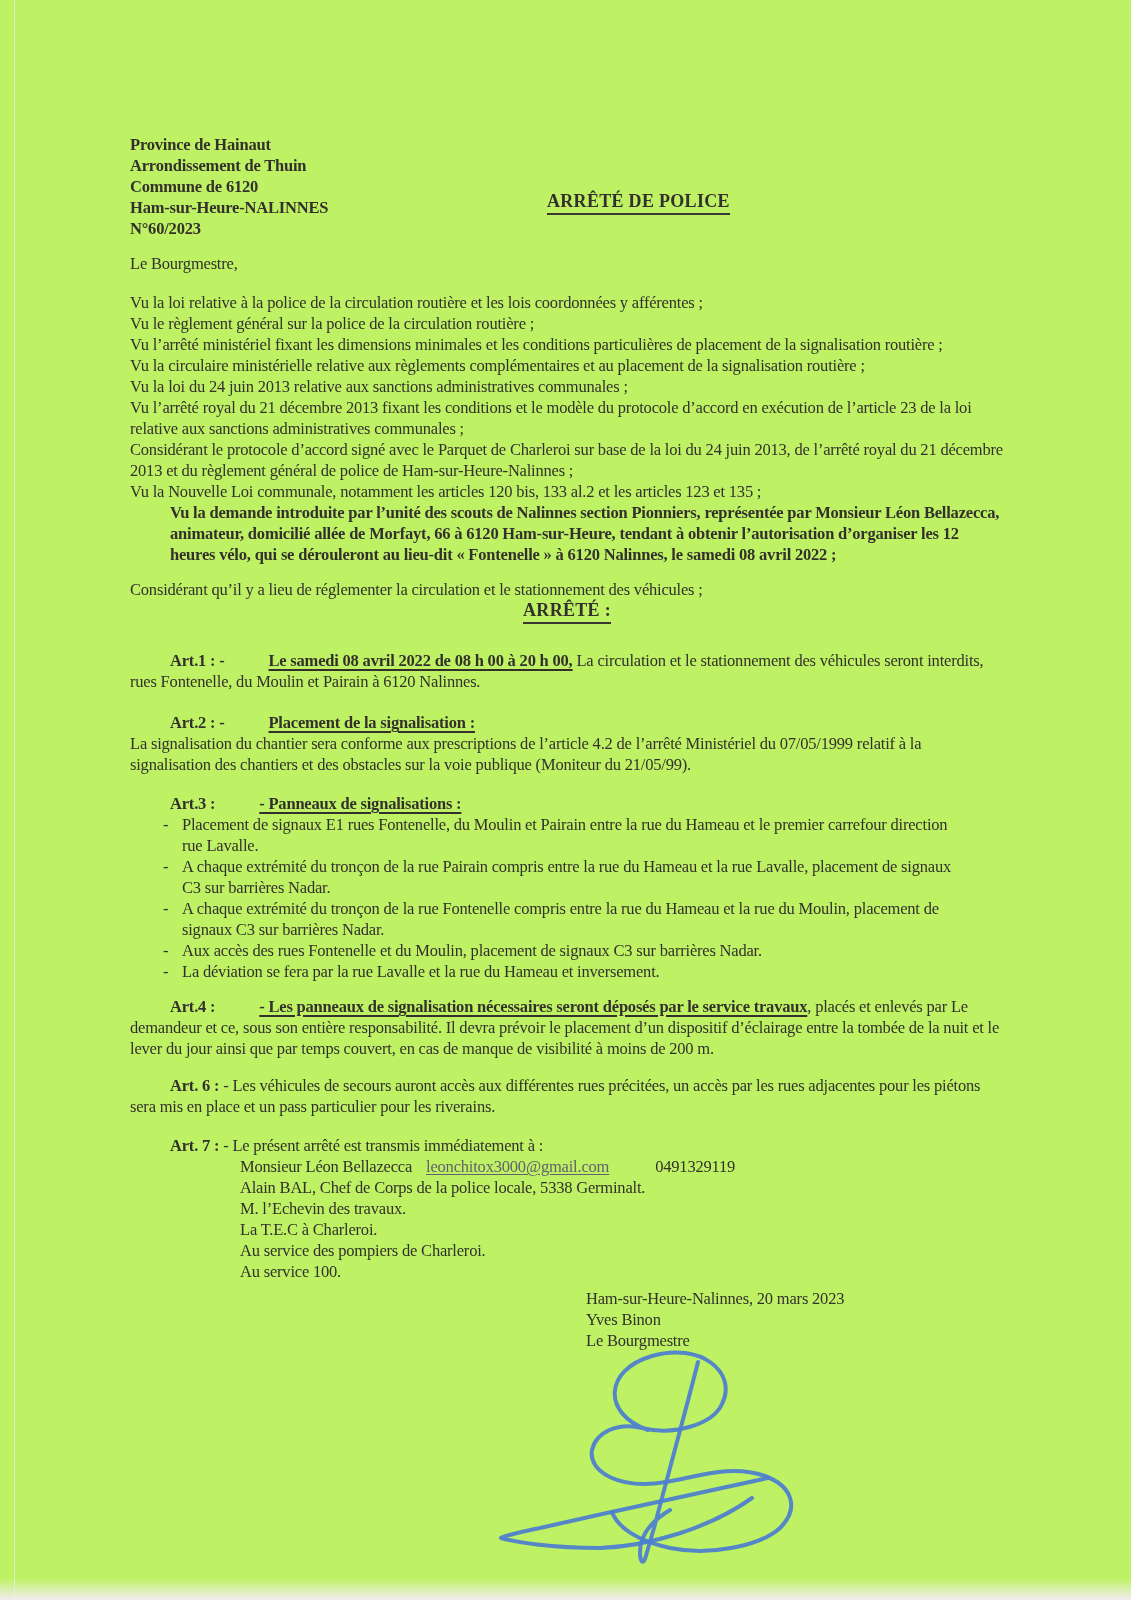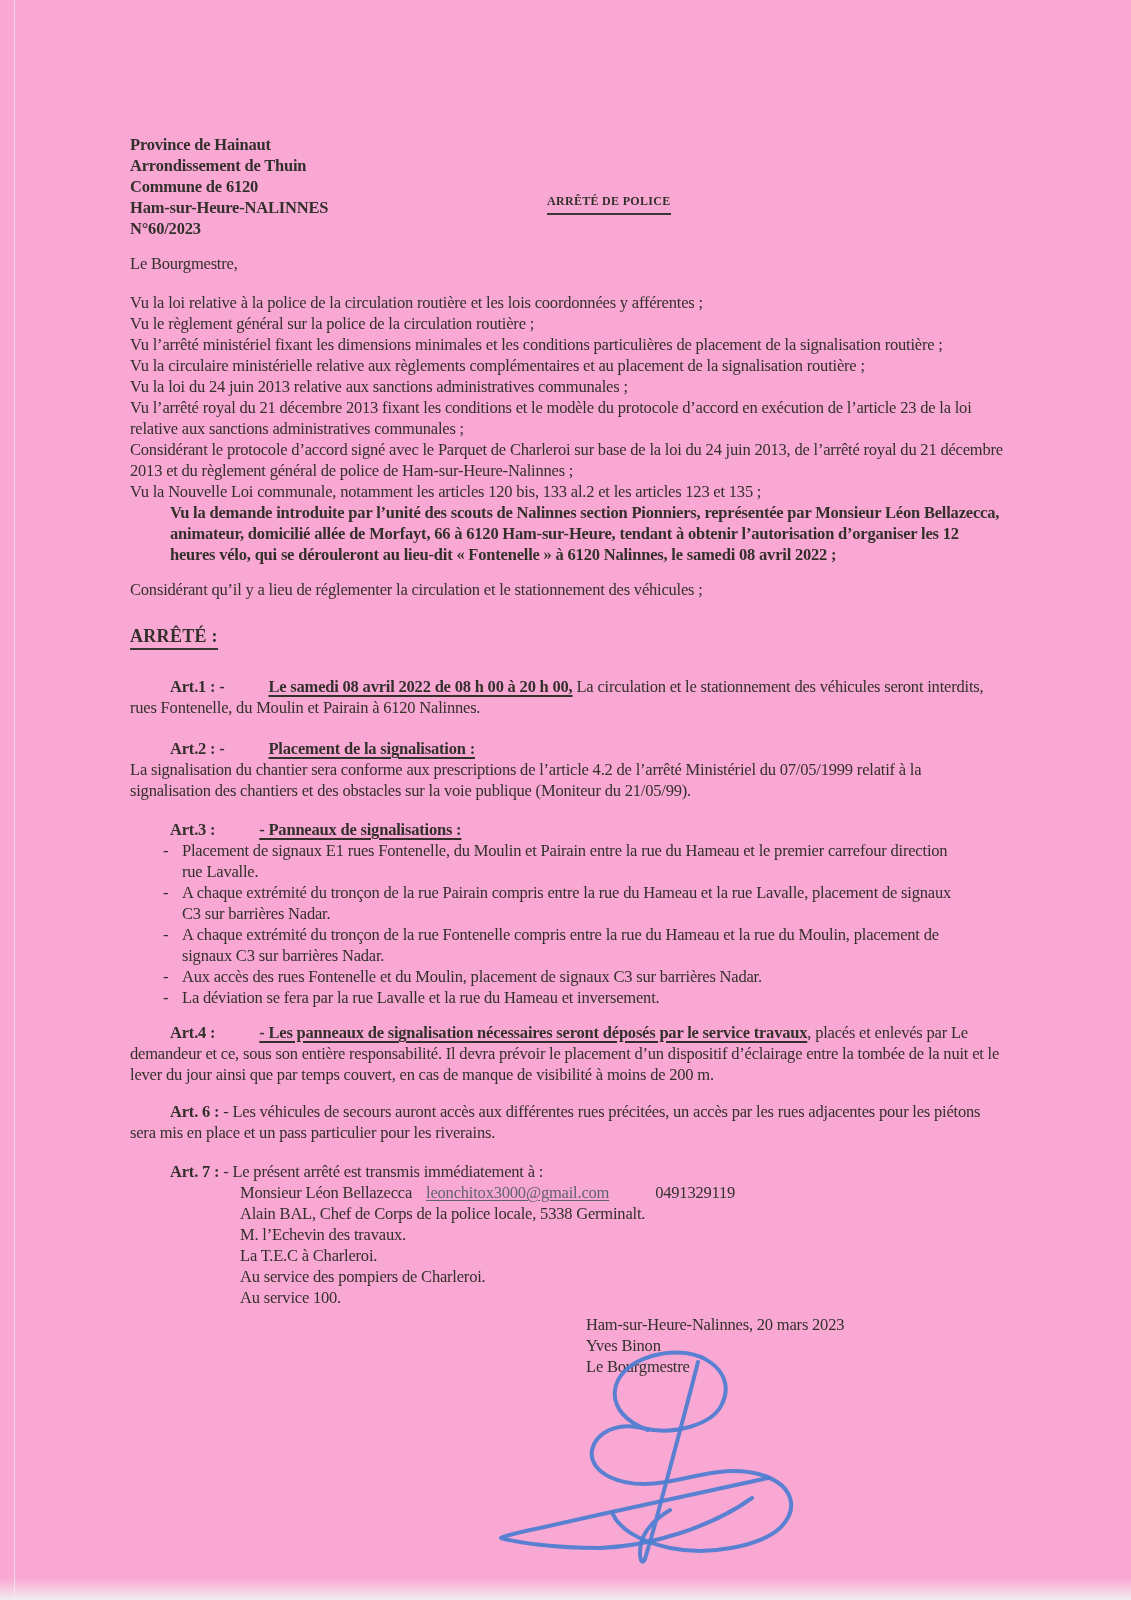--- a/index.html
+++ b/index.html
@@ -1,20 +1,20 @@
 <!DOCTYPE html>
 <html lang="fr"><head>
 <meta charset="utf-8">
 <style>
   html,body{margin:0;padding:0;background:#e9e9e9;}
   .page{
     position:relative;
     width:1131px;height:1600px;
     margin:0 auto;
-    background:#f9a8d4;
+    background:#bef264;
     font-family:"Liberation Serif","DejaVu Serif",serif;
     color:#33302c;
     overflow:hidden;
   }
   .scan-edge-left{
     position:absolute;left:14px;top:0;width:1px;height:100%;
     background:#ededeb;opacity:.7;
   }
   .scan-edge-bottom{
     position:absolute;left:0;bottom:0;width:100%;height:22px;
@@ -23,27 +23,27 @@
   .content{
     position:absolute;left:130px;top:134px;width:874px;
     font-size:16.5px;line-height:21px;letter-spacing:-0.2px;
   }
   p{margin:0;}
   .b{font-weight:bold;margin-left:40px;}
   .u{text-decoration:underline;text-underline-offset:3px;text-decoration-thickness:1.5px;}
   .header-line{font-weight:bold;line-height:21px;}
   .doc-title{
     position:absolute;left:417px;top:57px;              
-    font-size:12px;font-weight:bold;letter-spacing:.3px;
+    font-size:18px;font-weight:bold;letter-spacing:.3px;
     border-bottom:2px solid #3a3733;padding-bottom:1px;
   }
   .salutation{margin-top:14px;}
   .preamble{margin-top:18px;}
   .considerant{margin-top:14px;}
-  .decree-heading-row{margin-top:26px;text-align:left;}
+  .decree-heading-row{text-align:center;}
   .decree-heading{
     display:inline-block;font-size:18px;font-weight:bold;
     border-bottom:2px solid #3a3733;padding-bottom:1px;letter-spacing:.3px;
   }
   .article{margin-top:20px;}
   .article.mt-sm{margin-top:14px;}
   .article.mt-md{margin-top:16px;}
   .article.mt-lg{margin-top:26px;}
   .article.mt-a3{margin-top:18px;}
   .bullets{margin:0;}

